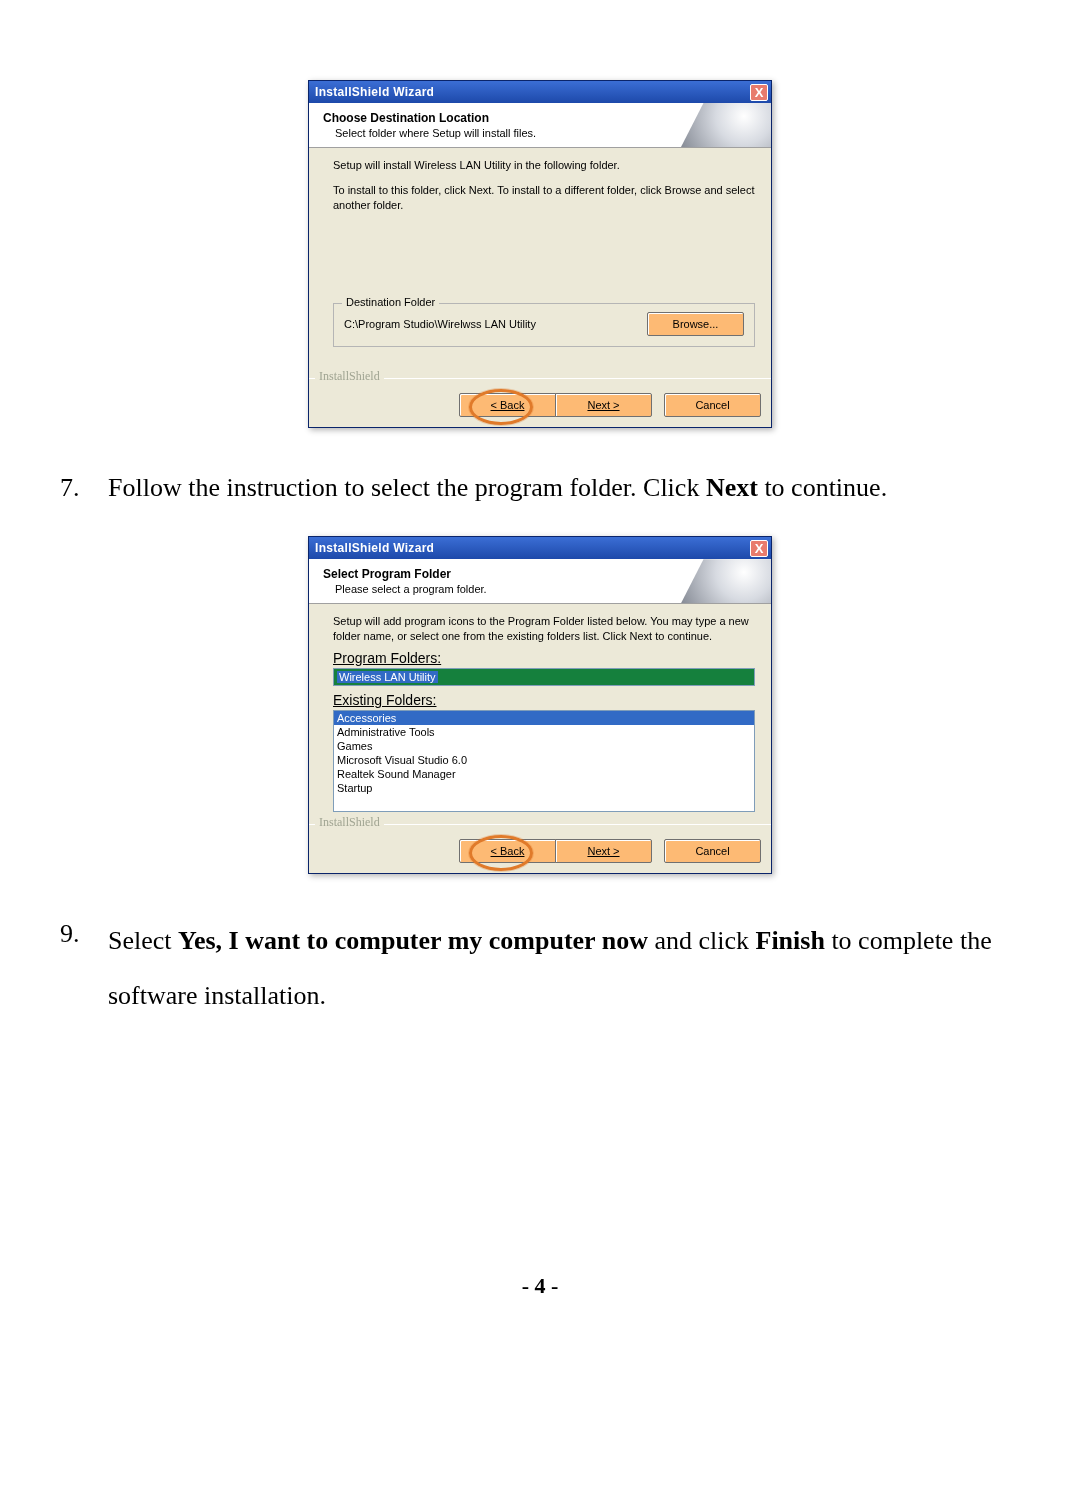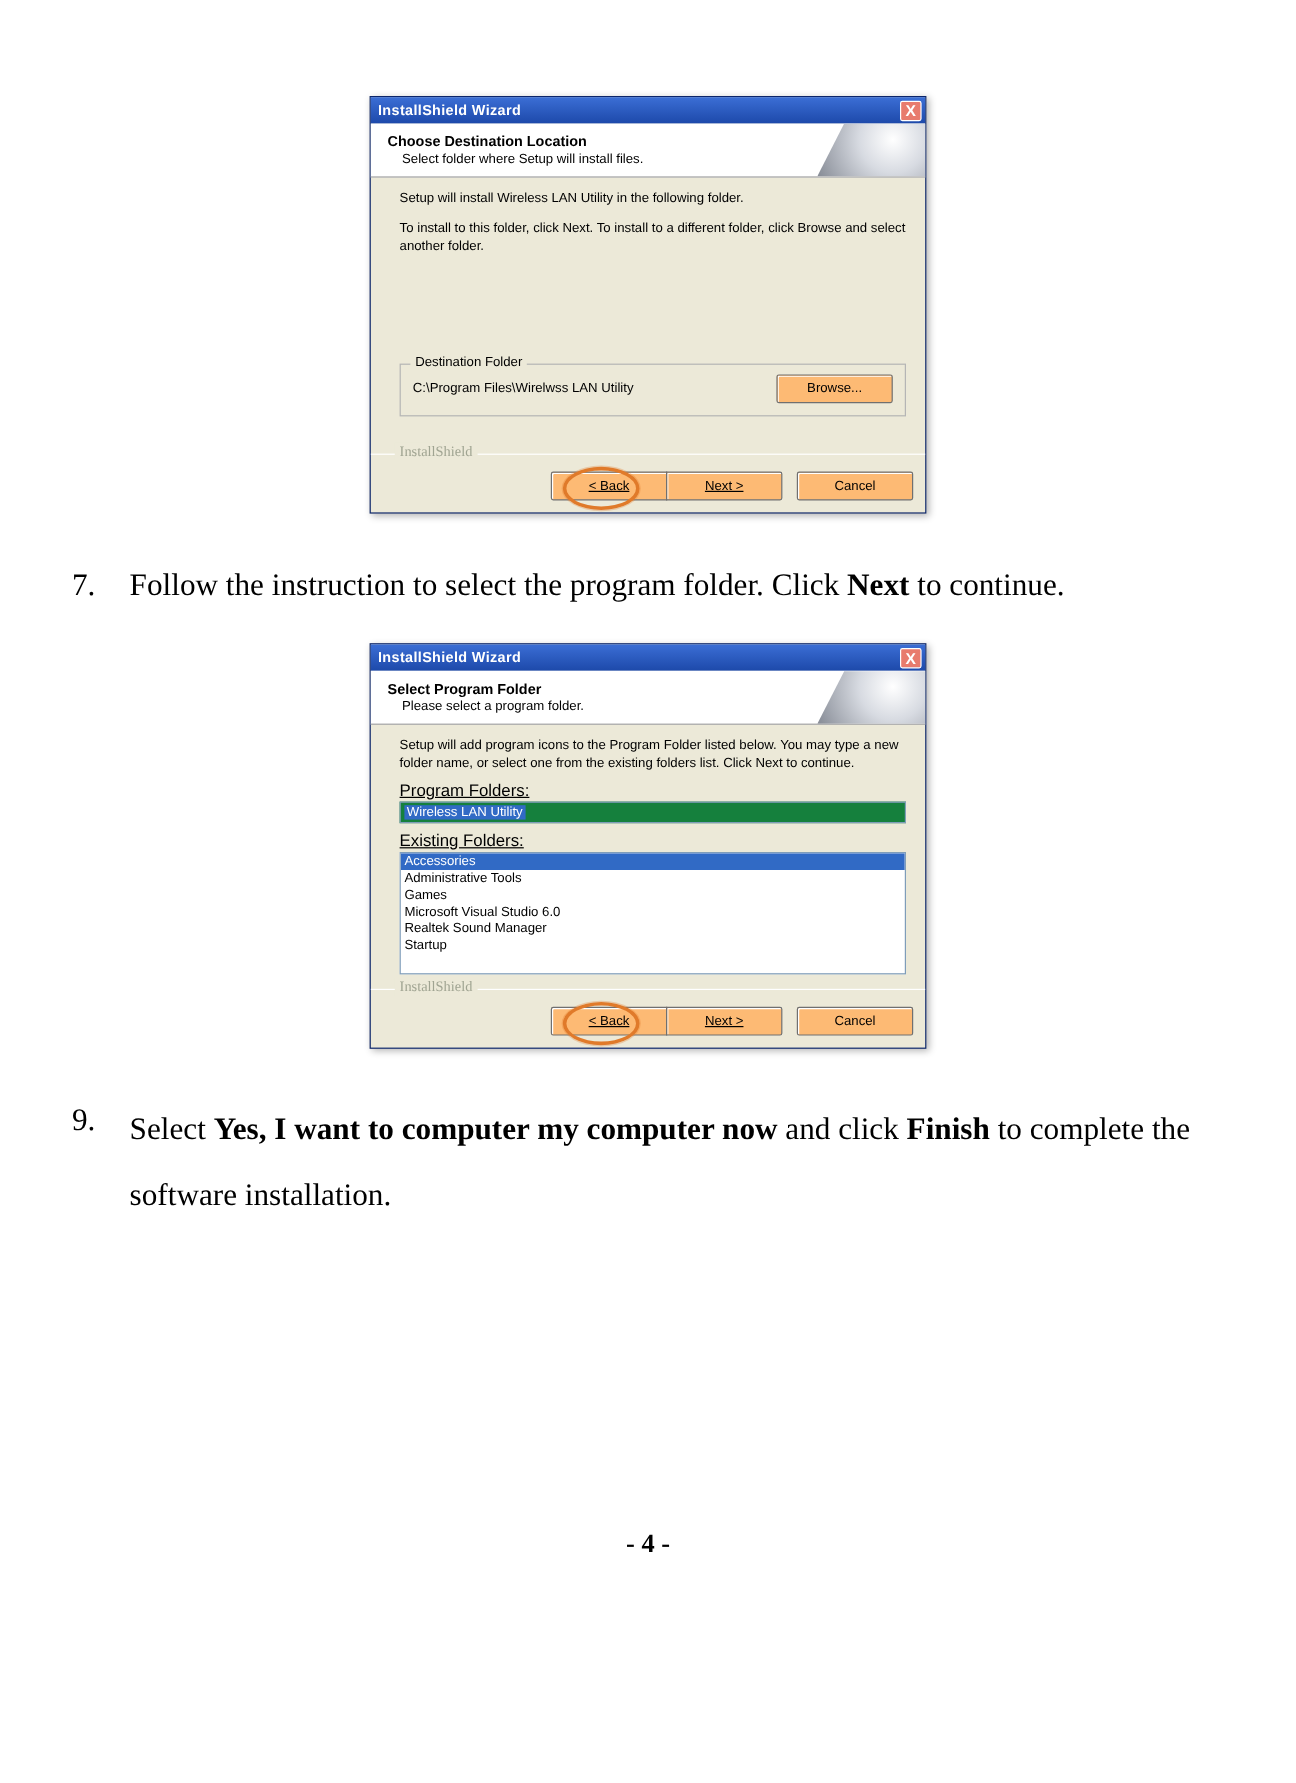--- a/index.html
+++ b/index.html
@@ -123,21 +123,21 @@
   .footer-panel {
     border-top: 1px solid #ffffff;
     padding: 6px 10px 10px 10px;
     position: relative;
   }
   .brand {
     font-family: "Times New Roman", serif;
     font-size: 12px;
     color:#a0a492;
     position:absolute;
-    left:20px;
+    left:6px;
     top:-10px;
     background:#ece9d8;
     padding:0 4px;
   }
   .btn-row {
     display:flex;
     justify-content:flex-end;
     gap: 0px;
     margin-top: 8px;
   }
@@ -216,21 +216,21 @@
         <div class="hp-title">Choose Destination Location</div>
         <div class="hp-sub">Select folder where Setup will install files.</div>
       </div>
       <div class="body-panel" style="min-height:230px;">
         <div class="body-text">Setup will install Wireless LAN Utility in the following folder.</div>
         <div class="body-text">To install to this folder, click Next. To install to a different folder, click Browse and select another folder.</div>
 
         <div class="group" style="margin-top:90px;">
           <span class="group-legend">Destination Folder</span>
           <div class="path-row">
-            <span>C:\Program Files\Wirelwss LAN Utility</span>
+            <span>C:\Program Studio\Wirelwss LAN Utility</span>
             <span class="win-btn">Browse...</span>
           </div>
         </div>
       </div>
       <div class="footer-panel">
         <span class="brand">InstallShield</span>
         <div class="btn-row" style="position:relative;">
           <span class="pair">
             <span class="win-btn">
                 <span class="ul">&lt; Back</span>

